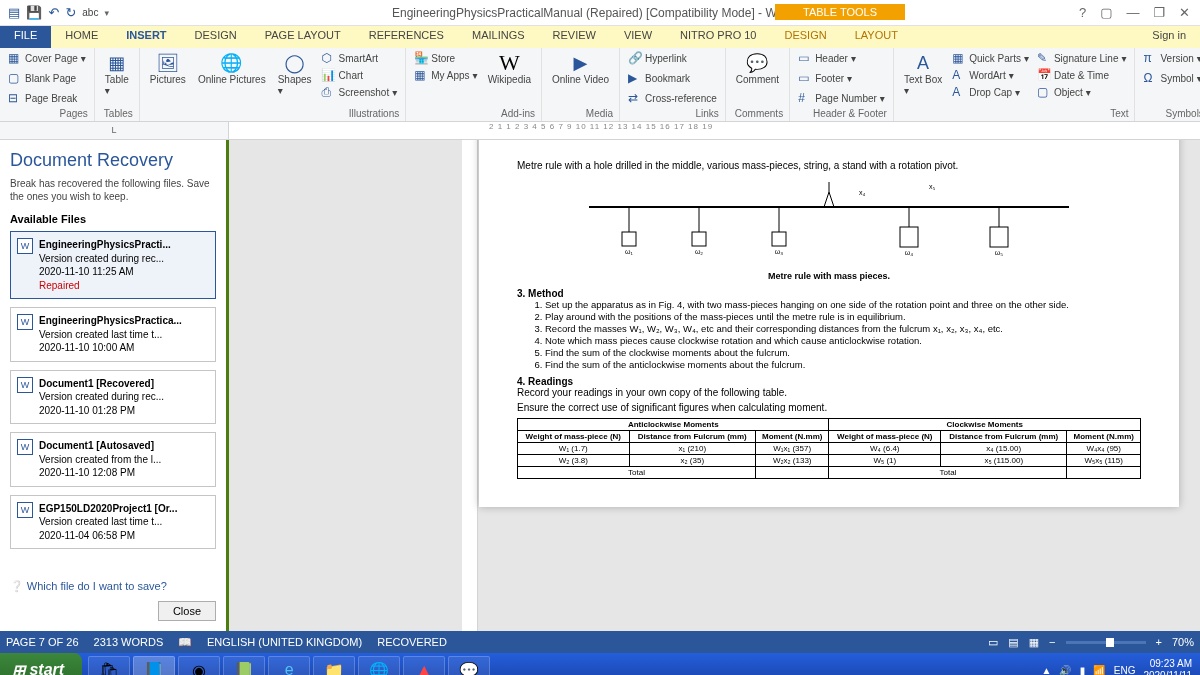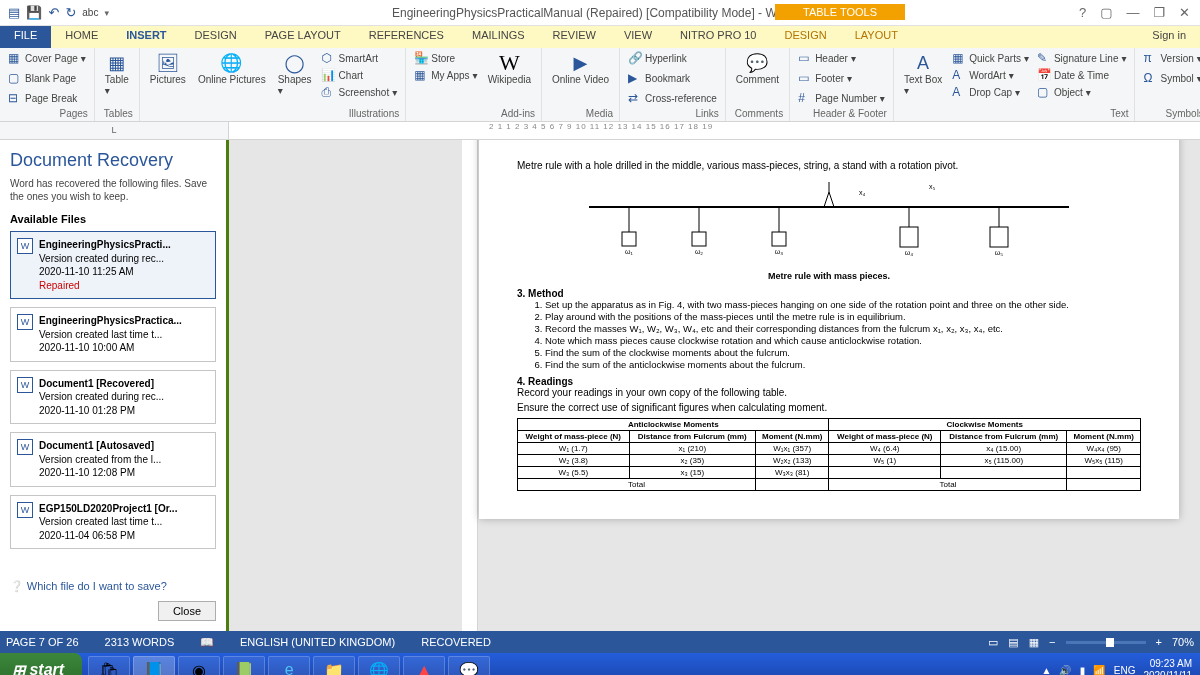--- a/index.html
+++ b/index.html
@@ -46,21 +46,21 @@
 .page p { margin-bottom:3px; line-height:1.25; }
 .page .diagram { height:90px; border:none; margin:4px 0; position:relative; }
 .page .dcaption { text-align:center; font-weight:bold; font-size:9px; margin:2px 0 6px; }
 .page ol { margin-left:28px; }
 .page ol li { margin-bottom:1px; font-size:9.5px; }
 .page h4 { font-size:10px; margin-top:6px; }
 .rtable { border-collapse:collapse; width:100%; font-size:8px; margin-top:3px; }
 .rtable th,.rtable td { border:1px solid #000; padding:1px 3px; text-align:center; }
 .rtable .grouphead { font-weight:bold; }
 .vruler { position:absolute; left:233px; top:0; width:16px; height:100%; background:#fff; border-right:1px solid #d4d4d4; font-size:7px; color:#888; writing-mode:vertical-lr; }
-.statusbar { height:22px; background:#2b579a; color:#fff; display:flex; align-items:center; font-size:11px; padding:0 6px; gap:26px; }
+.statusbar { height:22px; background:#2b579a; color:#fff; display:flex; align-items:center; font-size:11px; padding:0 6px; gap:15px; }
 .statusbar .sbsect { cursor:pointer; }
 .statusbar .sbright { margin-left:auto; display:flex; align-items:center; gap:10px; }
 .statusbar .zoomslider { width:80px; height:3px; background:#4a76b8; position:relative; }
 .statusbar .zoomslider::after { content:''; position:absolute; left:50%; top:-3px; width:8px; height:9px; background:#fff; }
 .taskbar { height:34px; background:linear-gradient(#245edb,#1941a5); display:flex; align-items:center; }
 .startbtn { background:linear-gradient(#3c873c,#2a6b2a); color:#fff; height:100%; padding:0 18px 0 12px; font-size:16px; font-style:italic; font-weight:bold; display:flex; align-items:center; gap:4px; cursor:pointer; border-radius:0 8px 8px 0; }
 .tbicons { display:flex; gap:3px; margin-left:6px; height:100%; align-items:center; }
 .tbicon { width:42px; height:28px; background:rgba(255,255,255,0.08); border:1px solid rgba(255,255,255,0.2); border-radius:2px; display:flex; align-items:center; justify-content:center; font-size:16px; cursor:pointer; }
 .tray { margin-left:auto; display:flex; align-items:center; gap:8px; color:#fff; font-size:10px; padding:0 8px; }
 .tray .clock { text-align:right; line-height:1.2; }
@@ -251,21 +251,21 @@
 </div>
 
 <div class="ruler">
   <div class="ruler-left">L</div>
   <div class="ruler-main">2   1       1   2   3   4   5   6   7       9   10   11   12   13   14   15   16   17   18   19</div>
 </div>
 
 <div class="mainarea">
   <div class="recovery">
     <h2>Document Recovery</h2>
-    <div class="desc">Word has recovered the following files. Save the ones you wish to keep.</div>
+    <div class="desc">Break has recovered the following files. Save the ones you wish to keep.</div>
     <div class="afh">Available Files</div>
     <div id="recfiles">
         <div class="recfile active">
           <div class="ficon">W</div>
           <div class="finfo">
             <div class="fname">EngineeringPhysicsPracti...</div>
             <div>Version created during rec...</div>
             <div>2020-11-10 11:25 AM</div>
             <div class="frepaired">Repaired</div>
           </div>
@@ -373,28 +373,20 @@
             </tr>
             <tr>
               <td>W₂ (3.8)</td>
               <td>x₂ (35)</td>
               <td>W₂x₂ (133)</td>
               <td>W₅ (1)</td>
               <td>x₅ (115.00)</td>
               <td>W₅x₅ (115)</td>
             </tr>
             <tr>
-              <td>W₃ (5.5)</td>
-              <td>x₃ (15)</td>
-              <td>W₃x₃ (81)</td>
-              <td></td>
-              <td></td>
-              <td></td>
-            </tr>
-            <tr>
               <td colspan="2">Total</td>
               <td></td>
               <td colspan="2">Total</td>
               <td></td>
             </tr>
           </tbody>
       </table>
     </div>
   </div>
 </div>

